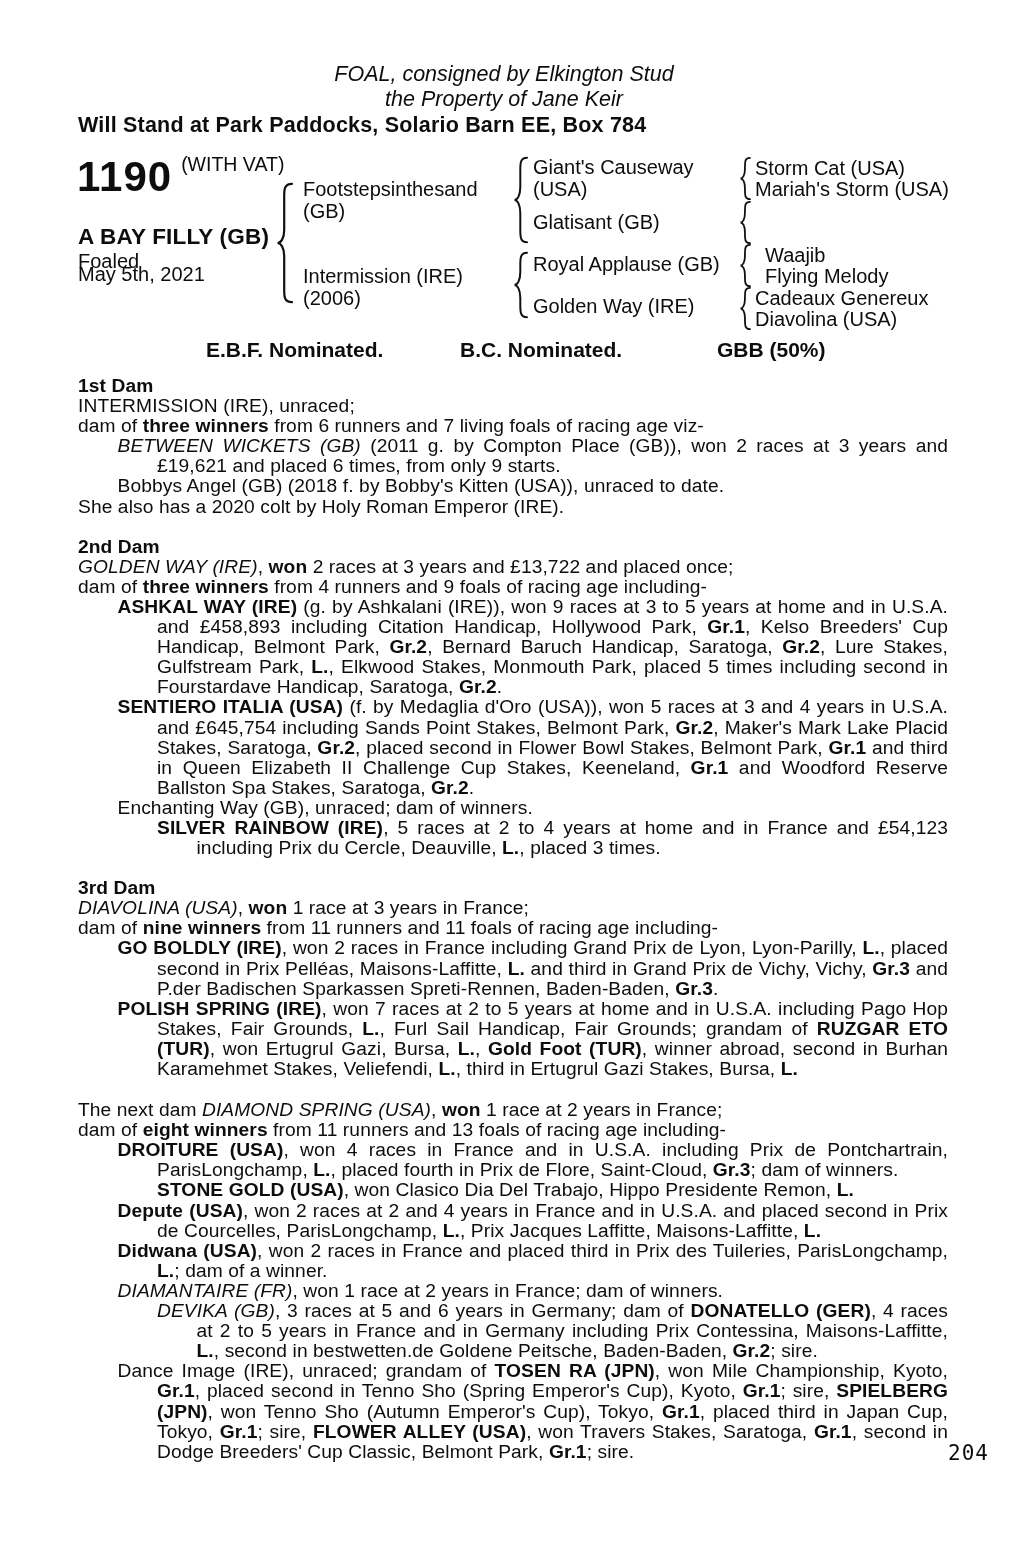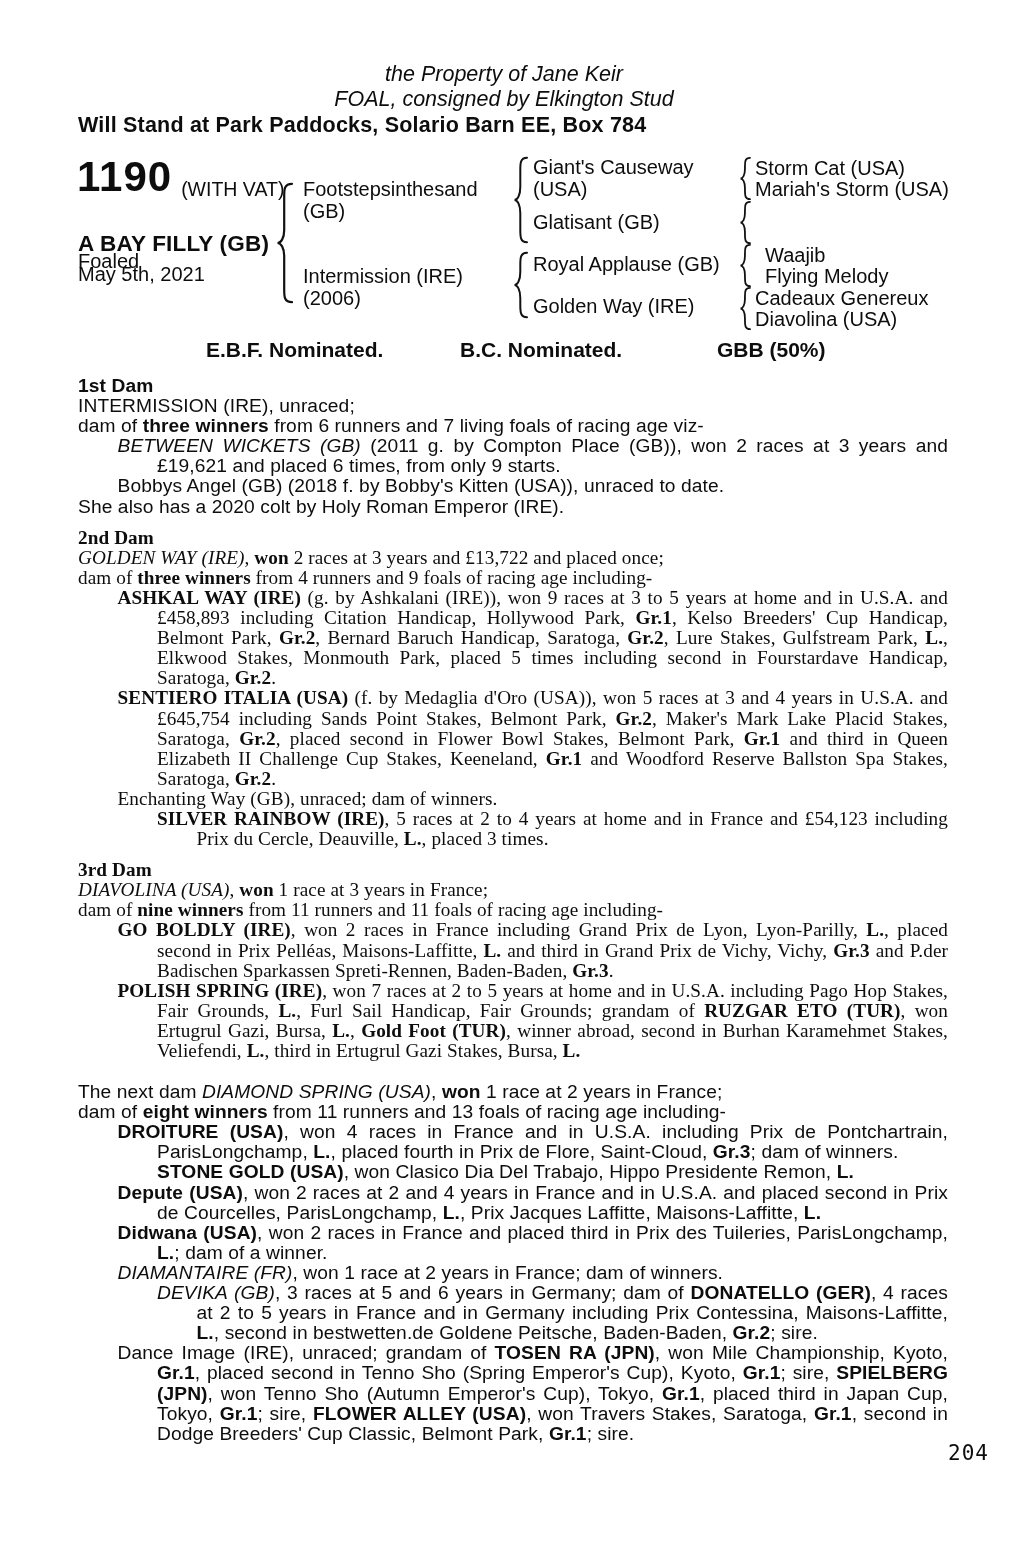--- a/index.html
+++ b/index.html
@@ -10,57 +10,57 @@
     overflow:hidden;
   }
   .consign {
     position:absolute; left:78px; top:62px; width:852px;
     text-align:center; font-style:italic; font-size:21.5px; line-height:25px;
   }
   .stand {
     position:absolute; left:78px; top:113px;
     font-weight:bold; font-size:21.5px; letter-spacing:0.2px;
   }
-  .lot-row { position:absolute; left:77px; top:153px; display:flex; align-items:flex-end; gap:9px; }
+  .lot-row { position:absolute; left:77px; top:153px; display:flex; align-items:flex-start; gap:9px; }
   .lot-num { font-size:42px; font-weight:bold; letter-spacing:1px; }
   .vat { font-size:19.5px; }
-  .desc { position:absolute; left:78px; top:224px; font-weight:bold; font-size:22.5px; letter-spacing:0.2px;margin-top:7px; }
+  .desc { position:absolute; left:78px; top:224px; font-weight:bold; font-size:22.5px; letter-spacing:0.2px; }
   .foaled { position:absolute; left:78px; top:250px; font-size:20px; }
   .foaldate { position:absolute; left:78px; top:263px; font-size:20px; }
   .gen { position:absolute; font-size:20px; line-height:21.5px; white-space:nowrap; }
   .gen3 { line-height:20.5px; }
   .nom { position:absolute; top:338px; font-weight:bold; font-size:21px; white-space:nowrap; }
   .body {
     position:absolute; left:78px; top:376px; width:870px;
     font-size:19.2px; line-height:20.1px; letter-spacing:0.1px;
   }
   .sec-title { font-weight:bold; }
-  .section.gap { margin-top:11px;font-family:Liberation Serif, serif; }
+  .section.gap { margin-top:20px; }
   .section.gap-lg { margin-top:21px; }
   .para { text-align:justify; }
   .ind0 { padding-left:0; text-indent:0; }
   .ind1 { padding-left:79px; text-indent:-39.5px; }
   .ind2 { padding-left:118.5px; text-indent:-39.5px; }
   .b { font-weight:bold; }
   .i { font-style:italic; }
   .pageno {
     position:absolute; left:948px; top:1441px;
     font-family:"DejaVu Sans Mono","Liberation Mono",monospace;
     font-size:21px; letter-spacing:1px;
   }
   svg.brace { position:absolute; overflow:visible; }
 </style>
 </head>
 <body>
 
 <div class="page" id="page">
 
   <div class="consign">
+    <div>FOAL, consigned by Elkington Stud</div>
     <div>the Property of Jane Keir</div>
-    <div>FOAL, consigned by Elkington Stud</div>
   </div>
 
   <div class="stand">Will Stand at Park Paddocks, Solario Barn EE, Box 784</div>
 
   <div class="lot-row">
     <span class="lot-num">1190</span>
     <span class="vat">(WITH VAT)</span>
   </div>
 
   <div class="desc">A BAY FILLY (GB)</div>

